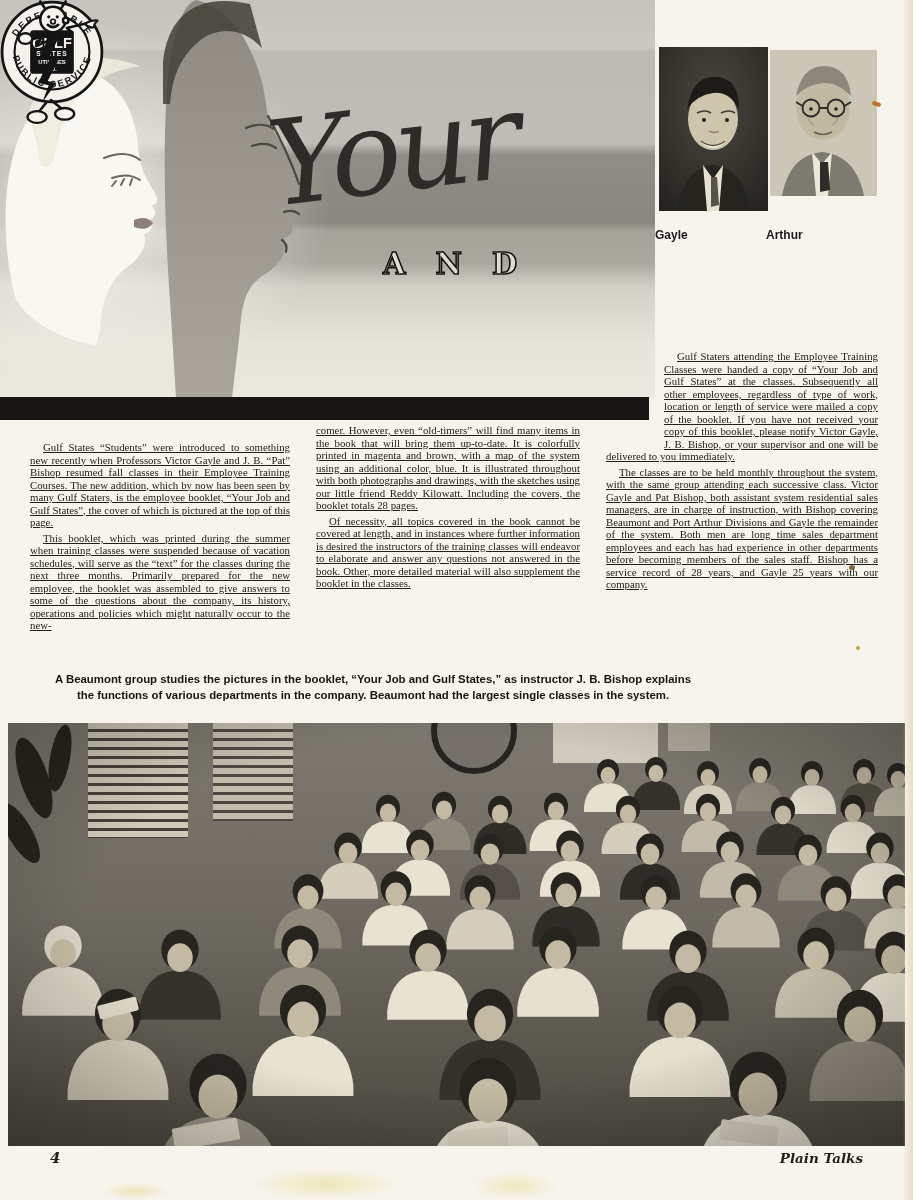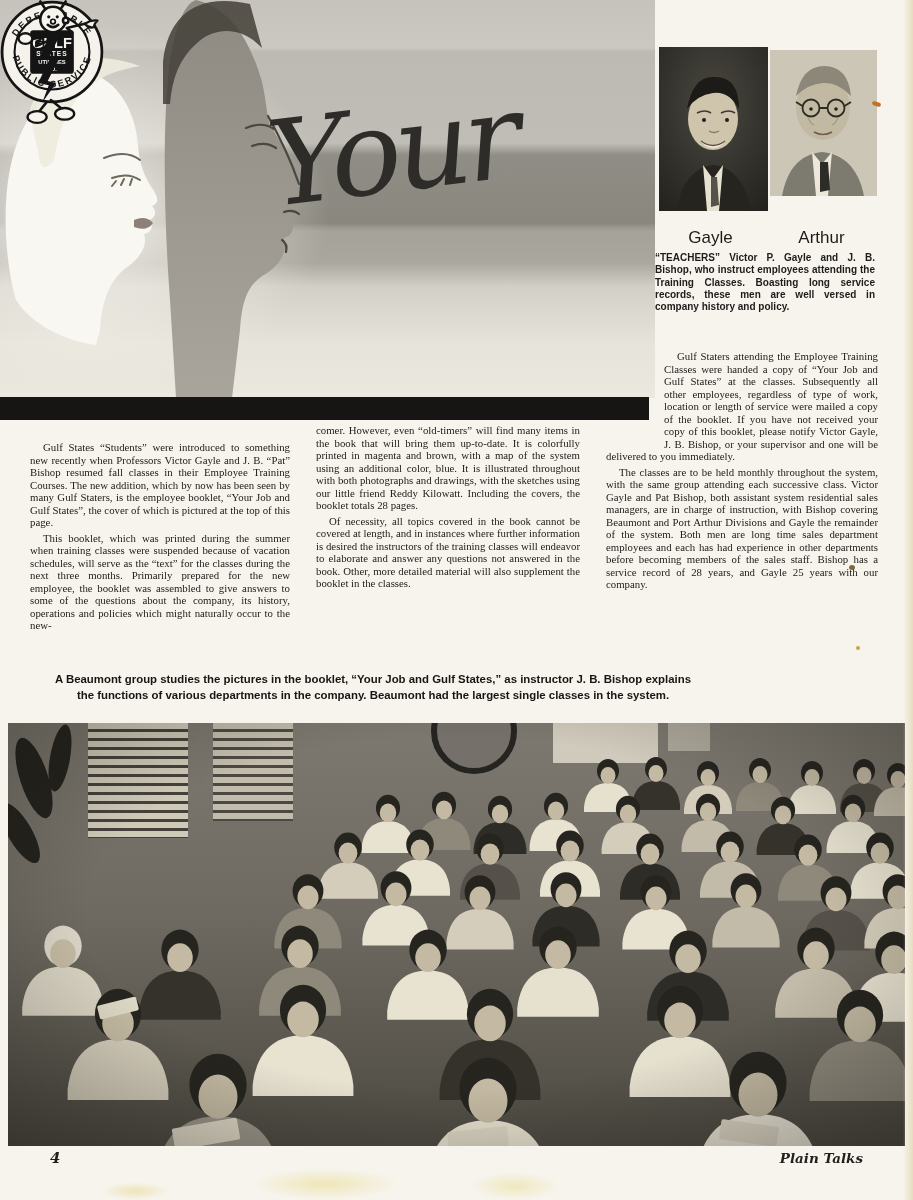--- a/index.html
+++ b/index.html
@@ -20,27 +20,27 @@
     text-shadow:6px 5px 0 #121210;}
   .and-word{position:absolute;left:383px;top:247px;font-family:"DejaVu Serif",serif;font-weight:700;
     font-size:29px;color:#dedbd2;letter-spacing:30px;-webkit-text-stroke:1.6px #121210;}
   .seal{position:absolute;left:399px;top:286px;width:104px;height:104px;}
   .reddy{position:absolute;left:496px;top:264px;width:106px;height:128px;}
   
   .portrait{position:absolute;overflow:hidden;}
   .p-gayle{left:659px;top:47px;width:109px;height:164px;}
   .p-bishop{left:770px;top:50px;width:107px;height:146px;}
   .photo-labels{position:absolute;left:655px;top:228px;width:222px;display:flex;}
-  .photo-labels span{flex:1;text-align:center;font-family:"Liberation Sans",sans-serif;
-    font-weight:400;font-size:17px;color:#1d1c1a;}
+  .photo-labels span{flex:1;text-align:left;font-family:"Liberation Sans",sans-serif;
+    font-weight:700;font-size:12px;color:#1d1c1a;}
   .teach-cap{position:absolute;left:655px;top:252px;width:220px;font-family:"Liberation Sans",sans-serif;
     font-weight:700;font-size:10px;line-height:12.3px;text-align:justify;color:#1d1c1a;}
   
   .col{position:absolute;font-size:10.8px;line-height:12.5px;text-align:justify;}
-  .col p{margin:0 8px 3px 0;text-indent:13px;}
+  .col p{margin:0 8px 3px 0;text-indent:13px;text-decoration:underline;}
   .col p.noind{text-indent:0;}
   .col p.jlast{text-align-last:justify;}
   .col1{left:30px;top:441px;width:268px;}
   .col2{left:316px;top:424px;width:272px;}
   .col3{left:606px;top:350px;width:280px;}
   .spacer{float:left;width:58px;height:88px;}
   
   .photo-cap{position:absolute;left:0;top:672px;width:746px;text-align:center;
     font-family:"Liberation Sans",sans-serif;font-weight:700;font-size:11.4px;line-height:15.5px;color:#171614;}
   
@@ -97,20 +97,21 @@
       <path d="M30,108 Q60,38 140,66 Q104,72 88,88 Q62,108 54,160 Q40,178 38,150 Q32,128 30,108 Z" fill="#edeade" opacity=".9"></path>
       <g stroke="#6d685e" stroke-width="2" fill="none" stroke-linecap="round">
         <path d="M104,158 Q126,149 140,160"></path>
         <path d="M112,178 Q128,172 140,180"></path>
         <path d="M116,181 l-4,5 M124,179 l-3,6 M132,179 l-2,6"></path>
       </g>
       <path d="M134,220 Q146,215 153,223 Q147,232 134,227 Z" fill="#8d8078"></path>
     </svg>
 
     <div class="script-word">Your</div>
+    <div class="and-word">AND</div>
 
     <svg class="seal" viewBox="0 0 100 100">
       <circle cx="50" cy="50" r="48" fill="#f4f2ea" stroke="#141414" stroke-width="2.6"></circle>
       <circle cx="50" cy="50" r="36" fill="none" stroke="#141414" stroke-width="2"></circle>
       <defs>
         <path id="arcT" d="M 11,55 A 39,39 0 1 1 89,55"></path>
         <path id="arcB" d="M 11,45 A 39,39 0 1 0 89,45"></path>
       </defs>
       <text font-family="Liberation Sans, sans-serif" font-size="9" font-weight="700" fill="#141414" letter-spacing="2">
         <textPath href="#arcT" startOffset="50%" text-anchor="middle">DEPENDABLE</textPath>
@@ -190,21 +191,20 @@
       <circle cx="41" cy="59" r="1.8" fill="#23211d"></circle>
         <circle cx="66" cy="59" r="1.8" fill="#23211d"></circle>
       <path d="M44,82 q9,5 18,0" stroke="#6b5e4c" stroke-width="1.6" fill="none"></path>
       <path d="M38,68 q3,6 6,7 M68,68 q-3,6 -6,7" stroke="#a2977f" stroke-width="1.2" fill="none"></path>
     </svg>
   </div>
   <div class="photo-labels">
     <span>Gayle</span>
     <span>Arthur</span>
   </div>
-  <div class="teach-cap">“TEACHERS” Victor P. Gayle and J. B. Bishop, who instruct employees attending the Training Classes. Boasting long service records, these men are well versed in company history and policy.</div>
 
   <div class="col col1">
     <p>Gulf States “Students” were introduced to something new recently when Professors Victor Gayle and J. B. “Pat” Bishop resumed fall classes in their Employee Training Courses. The new addition, which by now has been seen by many Gulf Staters, is the employee booklet, “Your Job and Gulf States”, the cover of which is pictured at the top of this page.</p>
     <p class="jlast">This booklet, which was printed during the summer when training classes were suspended because of vacation schedules, will serve as the “text” for the classes during the next three months. Primarily prepared for the new employee, the booklet was assembled to give answers to some of the questions about the company, its history, operations and policies which might naturally occur to the new-</p>
   </div>
   <div class="col col2">
     <p class="noind">comer. However, even “old-timers” will find many items in the book that will bring them up-to-date. It is colorfully printed in magenta and brown, with a map of the system using an additional color, blue. It is illustrated throughout with both photographs and drawings, with the sketches using our little friend Reddy Kilowatt. Including the covers, the booklet totals 28 pages.</p>
     <p>Of necessity, all topics covered in the book cannot be covered at length, and in instances where further information is desired the instructors of the training classes will endeavor to elaborate and answer any questions not answered in the book. Other, more detailed material will also supplement the booklet in the classes.</p>
   </div>
   <div class="col col3">

